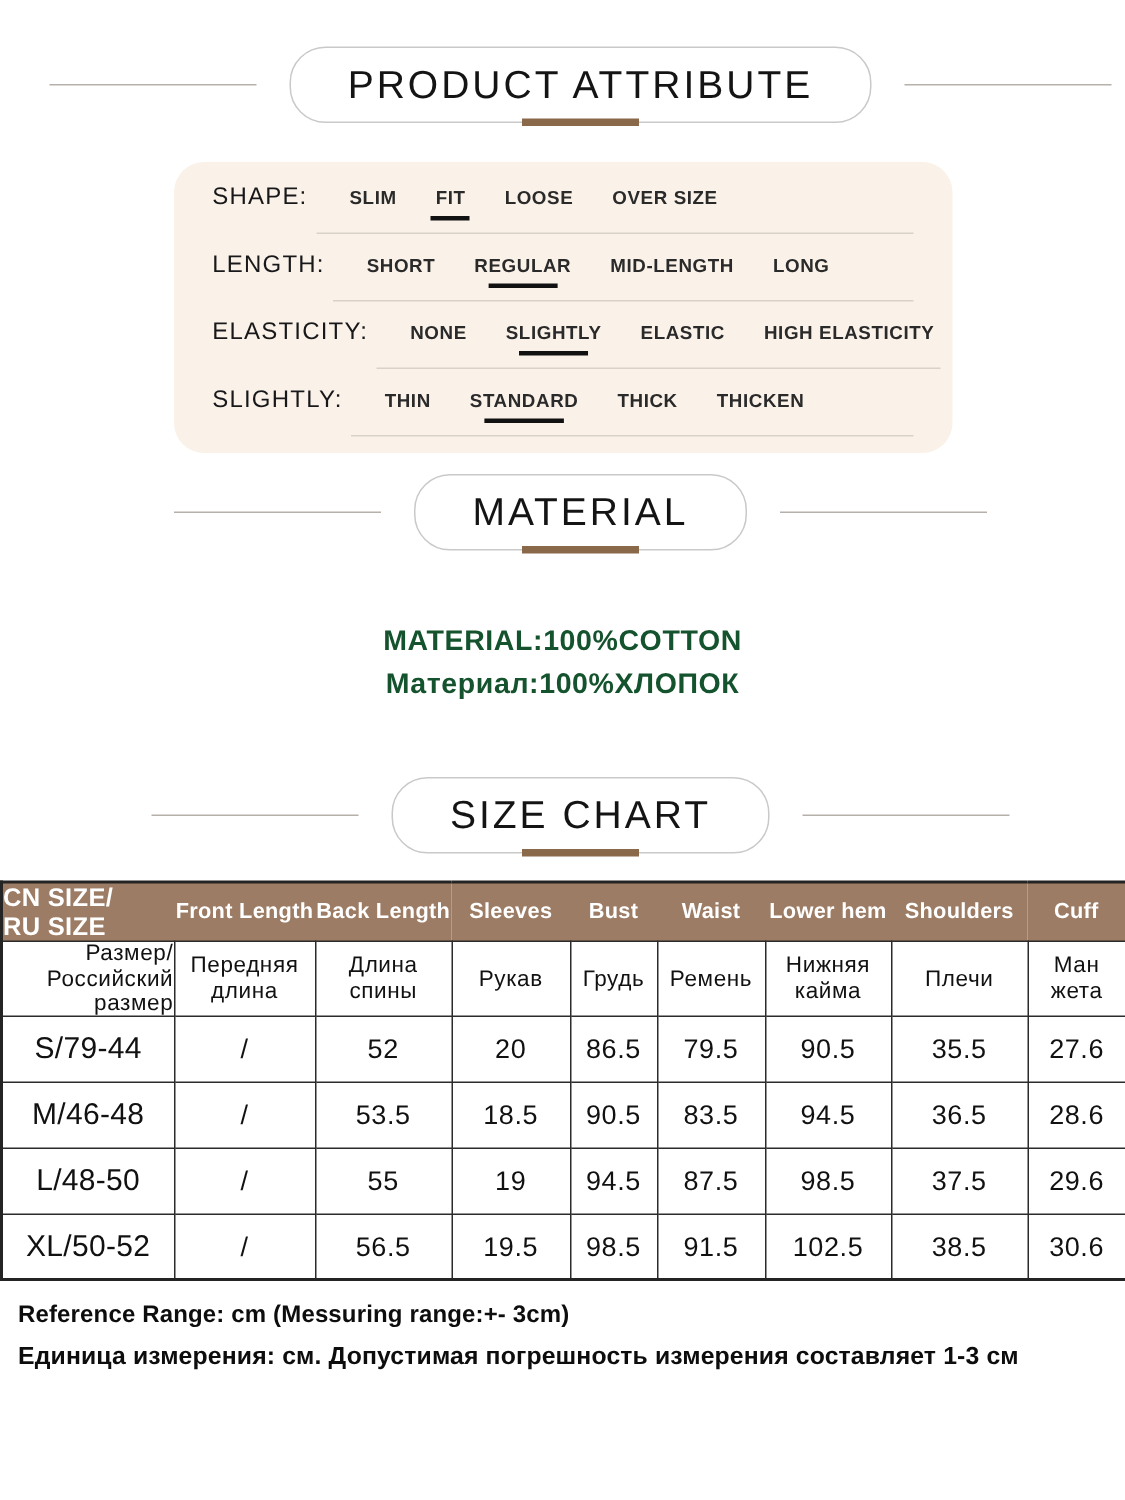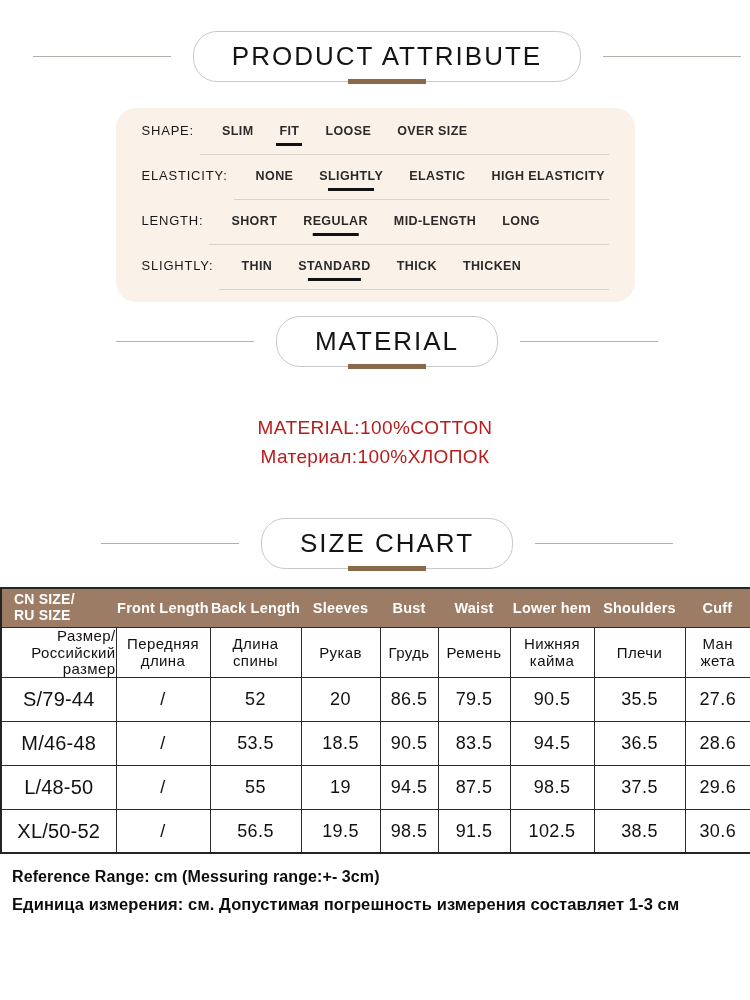--- a/index.html
+++ b/index.html
@@ -16,43 +16,43 @@
     width: 78px; height: 5px; background: #8a684a; }
 
   .sh-1 { padding-top: 31px; }
   .sh-2 { margin-top: 14px; }
   .sh-3 { margin-top: 46px; }
 
   
   .attr-panel { width: 519px; margin: 26px auto 0 auto; background: #faf2e9; border-radius: 20px;
     padding: 15px 26px 10px 26px; height: 194px; }
   .attr-row { display: flex; align-items: baseline; height: 45px; }
-  .attr-label { font-size: 13px; letter-spacing: 0.8px; color: #18181a; font-weight: 500;
+  .attr-label { font-size: 16px; letter-spacing: 0.8px; color: #18181a; font-weight: 500;
     white-space: nowrap; }
   .attr-options { flex: 1; display: flex; align-items: baseline; gap: 26px;
     margin-left: 6px; padding: 0 4px 16px 22px; border-bottom: 1px solid #d8d2ca;
     white-space: nowrap; }
   .attr-option { position: relative; font-size: 12.5px; font-weight: 600; letter-spacing: 0.4px;
     color: #2a2a2a; }
   .attr-option.selected::after { content: ""; position: absolute; left: 50%;
     transform: translateX(-50%); bottom: -8px; width: 72%; min-width: 26px; height: 3px;
     background: #111; }
 
   
-  .material-text { margin-top: 46px; text-align: center; font-size: 19px; font-weight: 400;
-    letter-spacing: 0.4px; color: #b91c1c; line-height: 1.55; }
+  .material-text { margin-top: 46px; text-align: center; font-size: 19px; font-weight: 700;
+    letter-spacing: 0.4px; color: #14532d; line-height: 1.55; }
 
   
   table.size-chart { width: 750px; margin-top: 18px; border-collapse: collapse;
     table-layout: fixed; border: 2px solid #242424; }
   .size-chart td { border: 1.5px solid #2b2b2b; text-align: center; vertical-align: middle;
     font-size: 18px; letter-spacing: 0.4px; color: #111; }
   .size-chart tr.head-en td { background: #9c7c64; color: #ffffff; border: none;
     font-weight: 700; font-size: 14.5px; letter-spacing: 0.2px; height: 40px; }
-  .size-chart tr.head-en td.size-col { text-align: left; padding-left: 12px; font-size: 14px;
+  .size-chart tr.head-en td.size-col { text-align: left; padding-left: 0; font-size: 17px;
     line-height: 1.12; }
   .size-chart tr.head-ru td { height: 48px; font-size: 15px; line-height: 1.08; }
   .size-chart tr.head-ru td.size-col { font-size: 15px; text-align: right; }
   .size-chart tr.data-row td { height: 44px; }
   .size-chart tr.data-row td.size-col { font-size: 20px; letter-spacing: 0.2px; }
 
   
   .footer { margin-top: 14px; padding-left: 12px; font-weight: 700; color: #0d0d0d; }
   .footer .f1 { font-size: 16px; letter-spacing: 0.1px; }
   .footer .f2 { font-size: 16.5px; margin-top: 9px; letter-spacing: 0.1px; }
@@ -73,35 +73,35 @@
   <div class="attr-row">
     <span class="attr-label">SHAPE:</span>
     <div class="attr-options">
       <span class="attr-option">SLIM</span>
       <span class="attr-option selected">FIT</span>
       <span class="attr-option">LOOSE</span>
       <span class="attr-option">OVER SIZE</span>
     </div>
   </div>
   <div class="attr-row">
+    <span class="attr-label">LENGTH:</span>
+    <div class="attr-options">
+      <span class="attr-option">SHORT</span>
+      <span class="attr-option selected">REGULAR</span>
+      <span class="attr-option">MID-LENGTH</span>
+      <span class="attr-option">LONG</span>
+    </div>
+  </div>
+  <div class="attr-row">
     <span class="attr-label">ELASTICITY:</span>
     <div class="attr-options">
       <span class="attr-option">NONE</span>
       <span class="attr-option selected">SLIGHTLY</span>
       <span class="attr-option">ELASTIC</span>
       <span class="attr-option">HIGH ELASTICITY</span>
-    </div>
-  </div>
-  <div class="attr-row">
-    <span class="attr-label">LENGTH:</span>
-    <div class="attr-options">
-      <span class="attr-option">SHORT</span>
-      <span class="attr-option selected">REGULAR</span>
-      <span class="attr-option">MID-LENGTH</span>
-      <span class="attr-option">LONG</span>
     </div>
   </div>
   <div class="attr-row">
     <span class="attr-label">SLIGHTLY:</span>
     <div class="attr-options">
       <span class="attr-option">THIN</span>
       <span class="attr-option selected">STANDARD</span>
       <span class="attr-option">THICK</span>
       <span class="attr-option">THICKEN</span>
     </div>

